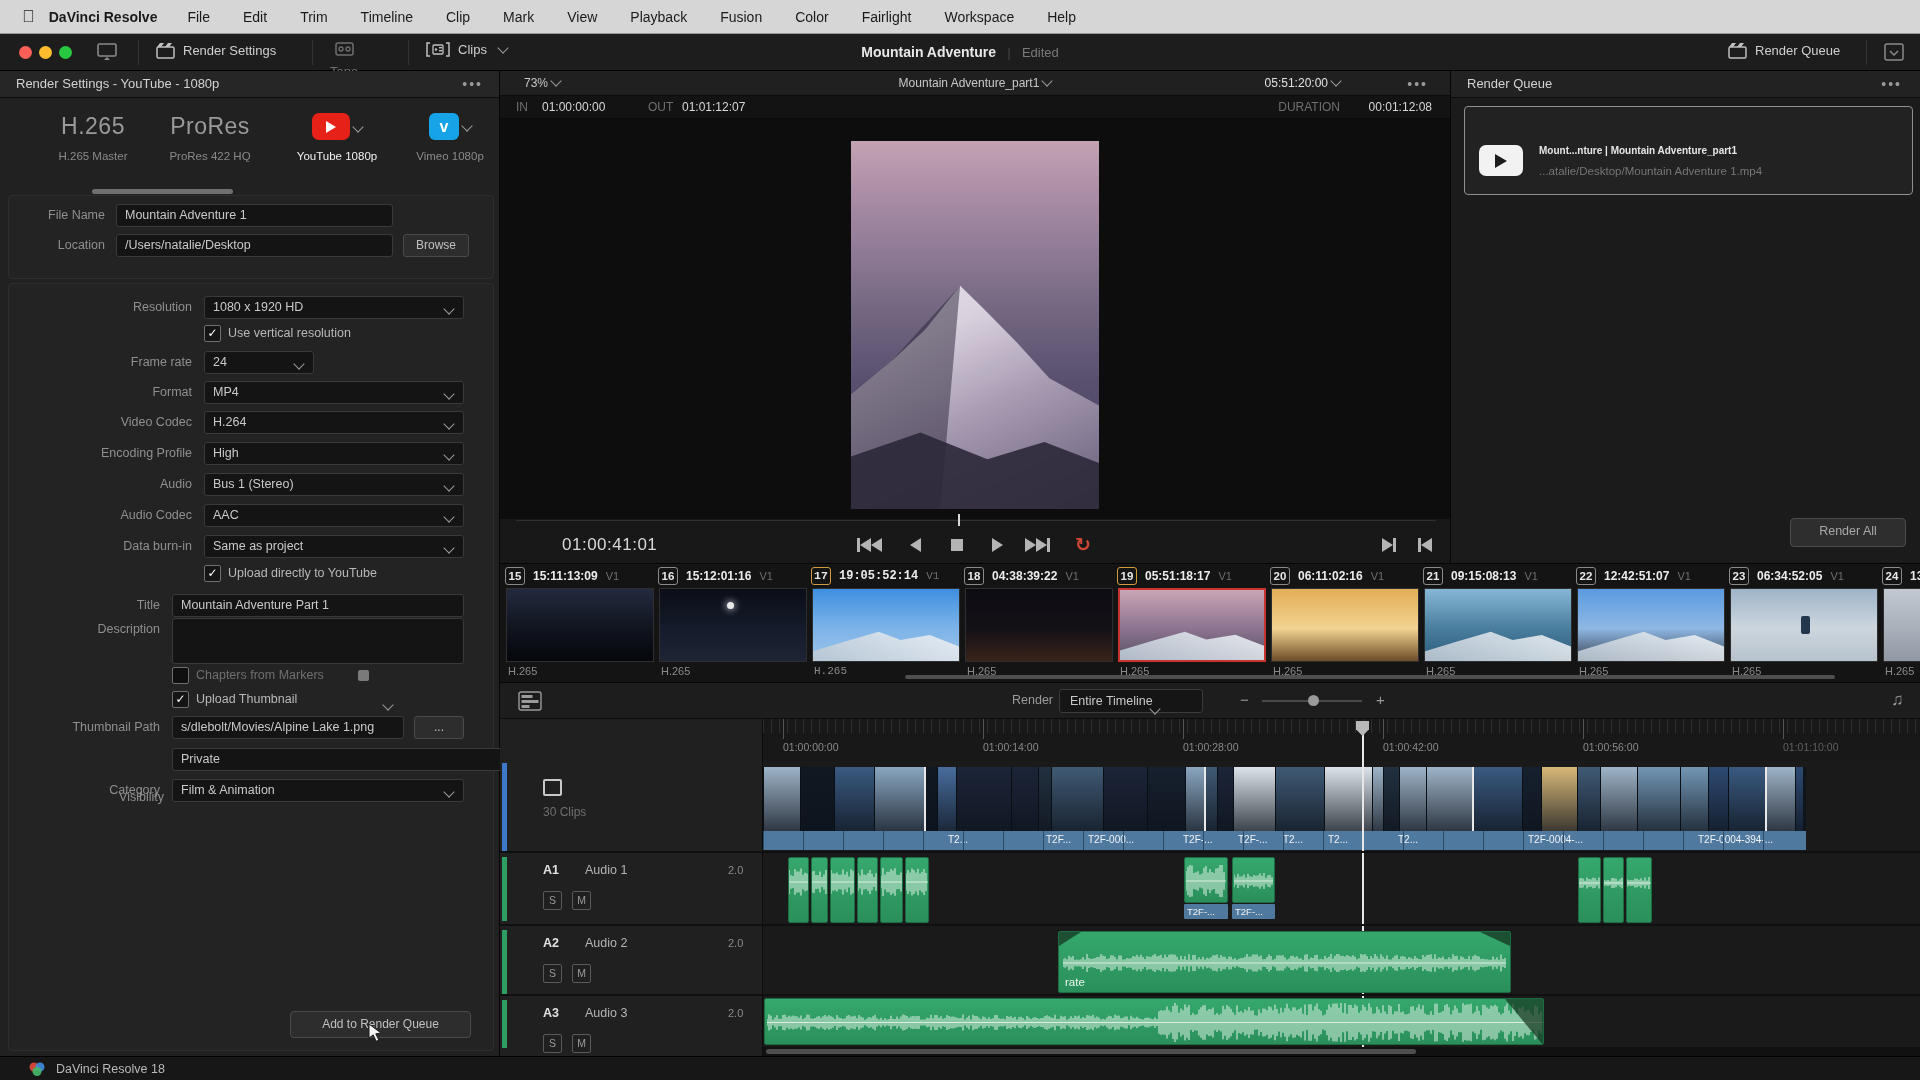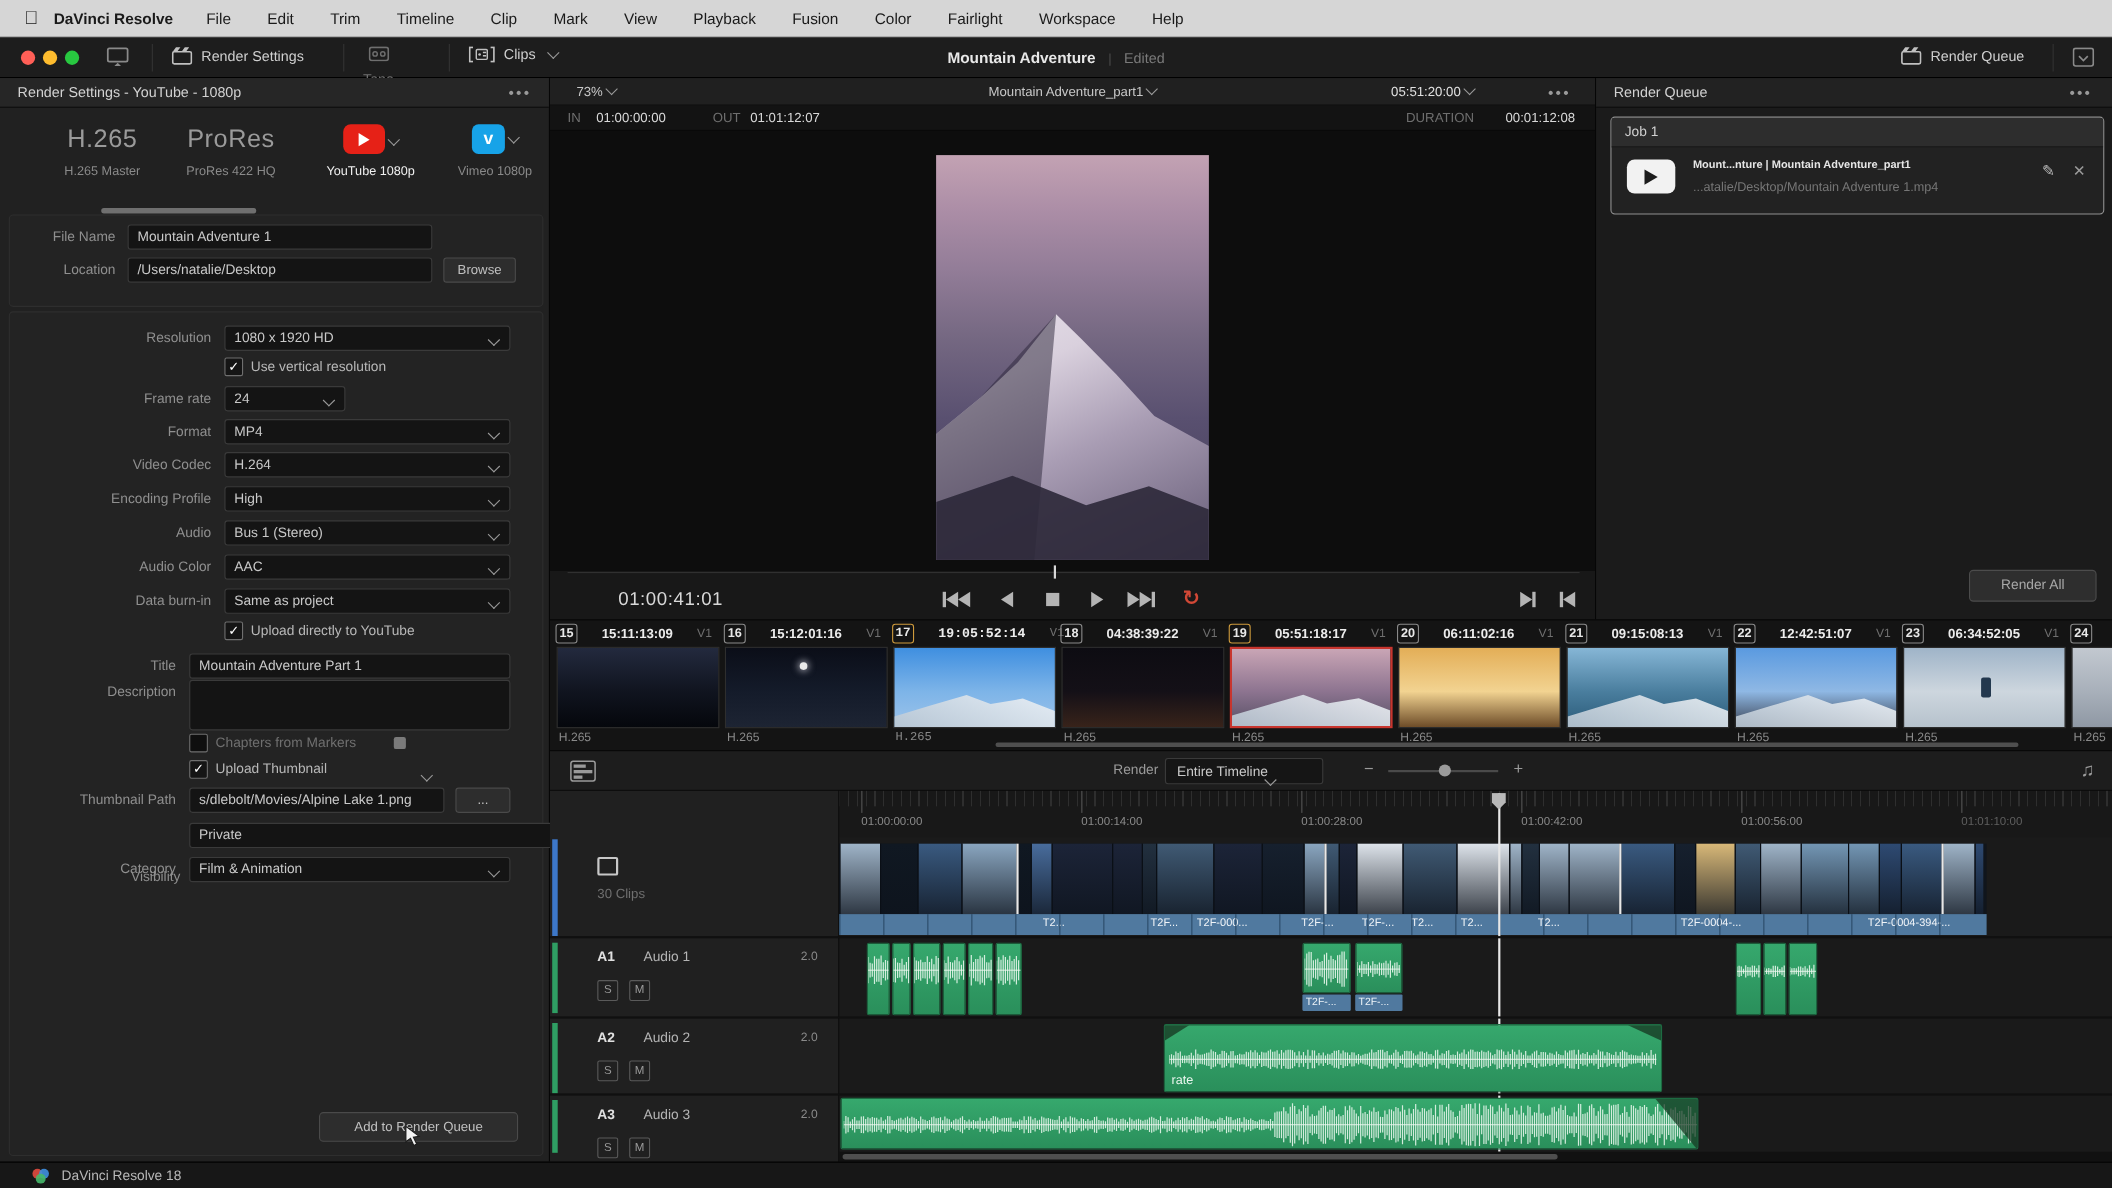--- a/index.html
+++ b/index.html
@@ -70,21 +70,21 @@
   #rqueue{position:absolute;left:1451px;top:71px;width:469px;height:492px;background:#1b1b1b;box-sizing:border-box;}
   #job-card{position:absolute;left:13px;top:35px;width:447px;height:87px;border:1px solid #8f8f8f;border-radius:4px;background:#222;overflow:hidden;}
   #job-hdr{height:27px;background:#2d2d2d;border-bottom:1px solid #161616;display:flex;align-items:center;padding:0 12px;box-sizing:border-box;color:#d0d0d0;font-size:12.5px;}
   .yt-white{width:44px;height:31px;background:#f2f2f2;border-radius:7px;display:flex;align-items:center;justify-content:center;}
   .yt-white .tri{width:0;height:0;border-left:12px solid #1c1c1c;border-top:7px solid transparent;border-bottom:7px solid transparent;}
   #render-all{position:absolute;right:14px;top:447px;width:114px;height:27px;background:#2e2e2e;border:1px solid #4c4c4c;border-radius:4px;color:#a8a8a8;font-size:12.5px;text-align:center;line-height:25px;}
 
   
   #clipstrip{position:absolute;left:500px;top:563px;width:1420px;height:119px;background:#141414;border-top:1px solid #060606;overflow:hidden;}
   .cs-cell{position:absolute;top:0;width:153px;height:119px;}
-  .cs-hdr{position:absolute;left:0;top:2px;height:20px;display:flex;align-items:center;gap:22px;width:100%;}
+  .cs-hdr{position:absolute;left:0;top:2px;height:20px;display:flex;align-items:center;gap:8px;width:100%;}
   .cs-num{border:1px solid #8a8a8a;border-radius:3px;color:#e8e8e8;font-size:11.5px;min-width:18px;height:16px;line-height:16px;text-align:center;font-weight:bold;}
   .cs-tc{color:#ececec;font-size:12px;font-weight:bold;}
   .cs-v1{color:#6f6f6f;font-size:11px;}
   .cs-thumb{position:absolute;left:1px;top:24px;width:148px;height:74px;border:1px solid #2e2e2e;box-sizing:border-box;overflow:hidden;}
   .cs-thumb.sel{border:2px solid #c8352e;}
   .cs-codec{position:absolute;left:3px;top:101px;color:#8a8a8a;font-size:11px;}
   .peak{position:absolute;left:0;bottom:0;width:100%;height:45%;background:linear-gradient(200deg,#f2f5f8, #b9c6d2);clip-path:polygon(0% 100%,0% 70%,22% 40%,45% 10%,60% 35%,80% 20%,100% 55%,100% 100%);opacity:.9;}
   .moon{position:absolute;left:46%;top:18%;width:7px;height:7px;border-radius:50%;background:#eaeaea;box-shadow:0 0 6px 2px rgba(230,230,240,.5);}
   .figure{position:absolute;left:48%;top:38%;width:9px;height:18px;background:#23384e;border-radius:2px;}
   #strip-scroll{position:absolute;left:405px;top:112px;width:930px;height:4px;background:#4f4f4f;border-radius:2px;}
@@ -264,21 +264,21 @@
 
     <span class="flabel" style="left:0;top:344px;width:192px;">Video Codec</span>
     <div class="fselect" style="left:204px;top:340px;width:260px;"><span>H.264</span><span class="chev"></span></div>
 
     <span class="flabel" style="left:0;top:375px;width:192px;">Encoding Profile</span>
     <div class="fselect" style="left:204px;top:371px;width:260px;"><span>High</span><span class="chev"></span></div>
 
     <span class="flabel" style="left:0;top:406px;width:192px;">Audio</span>
     <div class="fselect" style="left:204px;top:402px;width:260px;"><span>Bus 1 (Stereo)</span><span class="chev"></span></div>
 
-    <span class="flabel" style="left:0;top:437px;width:192px;">Audio Color</span>
+    <span class="flabel" style="left:0;top:437px;width:192px;">Audio Codec</span>
     <div class="fselect" style="left:204px;top:433px;width:260px;"><span>AAC</span><span class="chev"></span></div>
 
     <span class="flabel" style="left:0;top:468px;width:192px;">Data burn-in</span>
     <div class="fselect" style="left:204px;top:464px;width:260px;"><span>Same as project</span><span class="chev"></span></div>
 
     <span class="cbox on" style="left:204px;top:494px;">✓</span>
     <span class="clabel" style="left:228px;top:495px;">Upload directly to YouTube</span>
 
     <span class="flabel" style="left:0;top:527px;width:160px;">Title</span>
     <div class="finput" style="left:172px;top:523px;width:292px;">Mountain Adventure Part 1</div>
@@ -372,25 +372,20 @@
         </span>
     </div>
   </div>
 
   <div id="rqueue">
     <div class="panel-hdr" style="background:#222;">
       <span>Render Queue</span>
       <span class="dots abs" style="right:18px;top:0;">•••</span>
     </div>
     <div id="job-card">
-      <div id="job-hdr">
-        <span>Job 1</span>
-        <span class="abs" style="right:44px;top:40px;color:#b8b8b8;font-size:14px;">✎</span>
-        <span class="abs" style="right:16px;top:40px;color:#9a9a9a;font-size:14px;">✕</span>
-      </div>
       <div class="yt-white abs" style="left:14px;top:38px;">
           <span class="tri"></span>
         </div>
       <span class="abs" style="left:74px;top:38px;font-weight:bold;color:#e6e6e6;font-size:10px;">Mount...nture | Mountain Adventure_part1</span>
       <span class="abs" style="left:74px;top:58px;color:#767676;font-size:11.5px;">...atalie/Desktop/Mountain Adventure 1.mp4</span>
     </div>
     <div id="render-all">Render All</div>
   </div>
 
   <div id="clipstrip">

